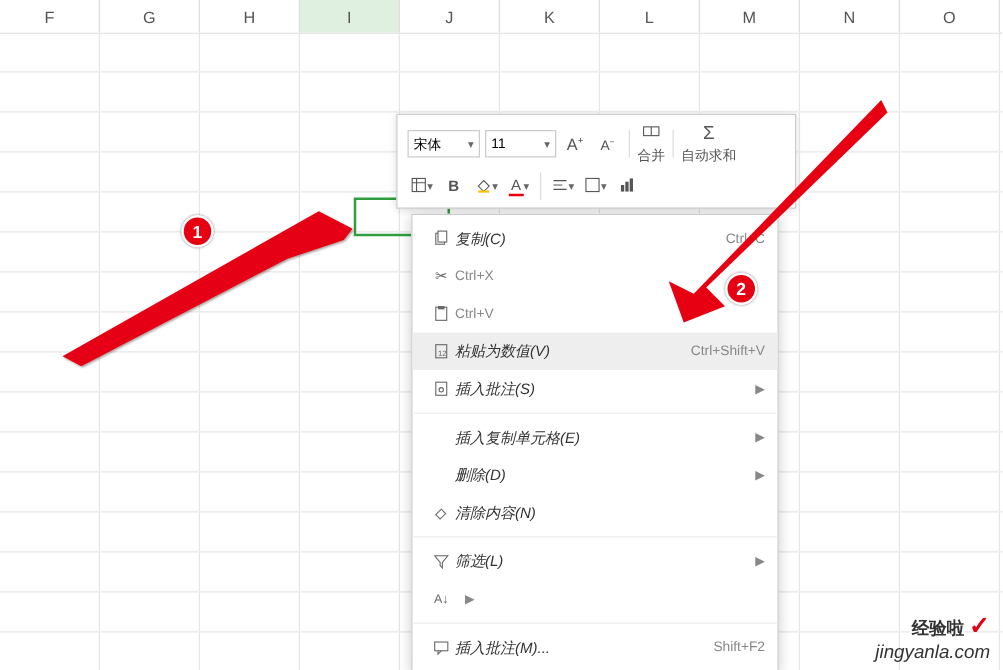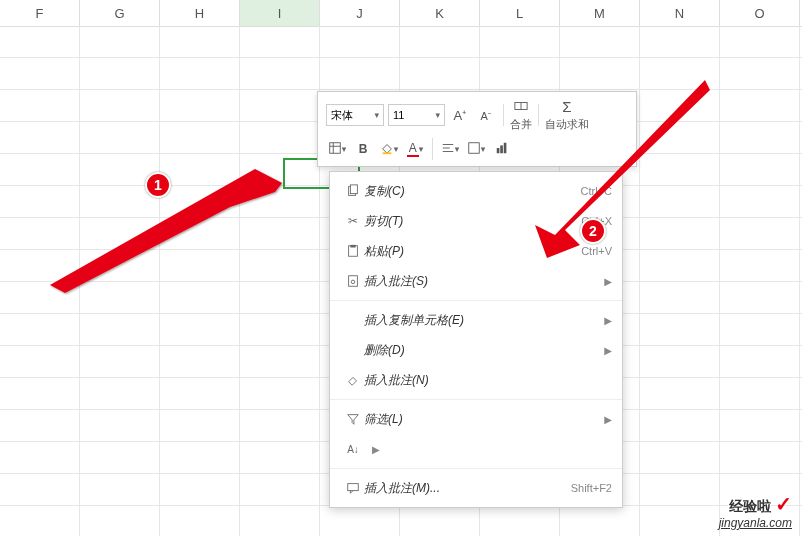--- a/index.html
+++ b/index.html
@@ -156,21 +156,21 @@
 .arrow-svg { position: absolute; pointer-events: none; }
 .watermark {
   position: absolute;
   right: 10px; bottom: 6px;
   font-size: 14px;
   color: #333;
   font-style: italic;
   text-align: right;
 }
 .watermark .cn { font-weight: bold; font-style: normal; text-shadow: 1px 1px 0 #fff, -1px -1px 0 #fff; -webkit-text-stroke: 2px #fff; paint-order: stroke fill; text-align: right;}
-.watermark .url { font-size: 12px; display:block; font-style: italic; text-decoration: underline; }
+.watermark .url { font-size: 15px; display:block; font-style: italic; }
 .check { color: #e60012; font-weight: bold; font-size: 20px; font-style: normal;}
 </style>
 </head>
 <body>
 
 <div class="container">
 
   <div class="grid">
     <div class="col-headers">
       <div class="col-header">F</div>
@@ -478,32 +478,40 @@
           <svg width="14" height="14" viewBox="0 0 16 16">
             <rect x="3" y="3" width="8" height="10" fill="none" stroke="#666"></rect>
             <rect x="5" y="1" width="8" height="10" fill="#fff" stroke="#666"></rect>
           </svg>
         </span>
       <span class="ctx-label">复制(C)</span>
       <span class="ctx-short">Ctrl+C</span>
     </div>
     <div class="ctx-item">
       <span class="ctx-icon">✂</span>
-      <span class="ctx-label">剪切(T)</span>
       <span class="ctx-short">Ctrl+X</span>
     </div>
     <div class="ctx-item">
       <span class="ctx-icon">
           <svg width="14" height="14" viewBox="0 0 16 16">
             <rect x="3" y="2" width="10" height="12" fill="none" stroke="#666"></rect>
             <rect x="5" y="1" width="6" height="3" fill="#666"></rect>
           </svg>
         </span>
-      <span class="ctx-label">粘贴(P)</span>
       <span class="ctx-short">Ctrl+V</span>
+    </div>
+    <div class="ctx-item highlight">
+      <span class="ctx-icon">
+          <svg width="14" height="14" viewBox="0 0 16 16">
+            <rect x="3" y="2" width="10" height="12" fill="none" stroke="#666"></rect>
+            <text x="5" y="12" font-size="7" fill="#666">12</text>
+          </svg>
+        </span>
+      <span class="ctx-label">粘贴为数值(V)</span>
+      <span class="ctx-short">Ctrl+Shift+V</span>
     </div>
     <div class="ctx-item">
       <span class="ctx-icon">
           <svg width="14" height="14" viewBox="0 0 16 16">
             <rect x="3" y="2" width="10" height="12" fill="none" stroke="#666"></rect>
             <circle cx="8" cy="9" r="2" fill="none" stroke="#666"></circle>
           </svg>
         </span>
       <span class="ctx-label">插入批注(S)</span>
       <span class="ctx-arrow">▶</span>
@@ -518,21 +526,21 @@
       <span class="ctx-icon"></span>
       <span class="ctx-label">删除(D)</span>
       <span class="ctx-arrow">▶</span>
     </div>
     <div class="ctx-item">
       <span class="ctx-icon">
           <svg width="14" height="14" viewBox="0 0 16 16">
             <path d="M3 10 L8 5 L12 9 L7 14 Z" fill="none" stroke="#666"></path>
           </svg>
         </span>
-      <span class="ctx-label">插入批注(N)</span>
+      <span class="ctx-label">清除内容(N)</span>
     </div>
     <div class="ctx-sep"></div>
     <div class="ctx-item">
       <span class="ctx-icon">
           <svg width="14" height="14" viewBox="0 0 16 16">
             <path d="M2 3 L14 3 L9 9 L9 14 L7 12 L7 9 Z" fill="none" stroke="#666"></path>
           </svg>
         </span>
       <span class="ctx-label">筛选(L)</span>
       <span class="ctx-arrow">▶</span>

